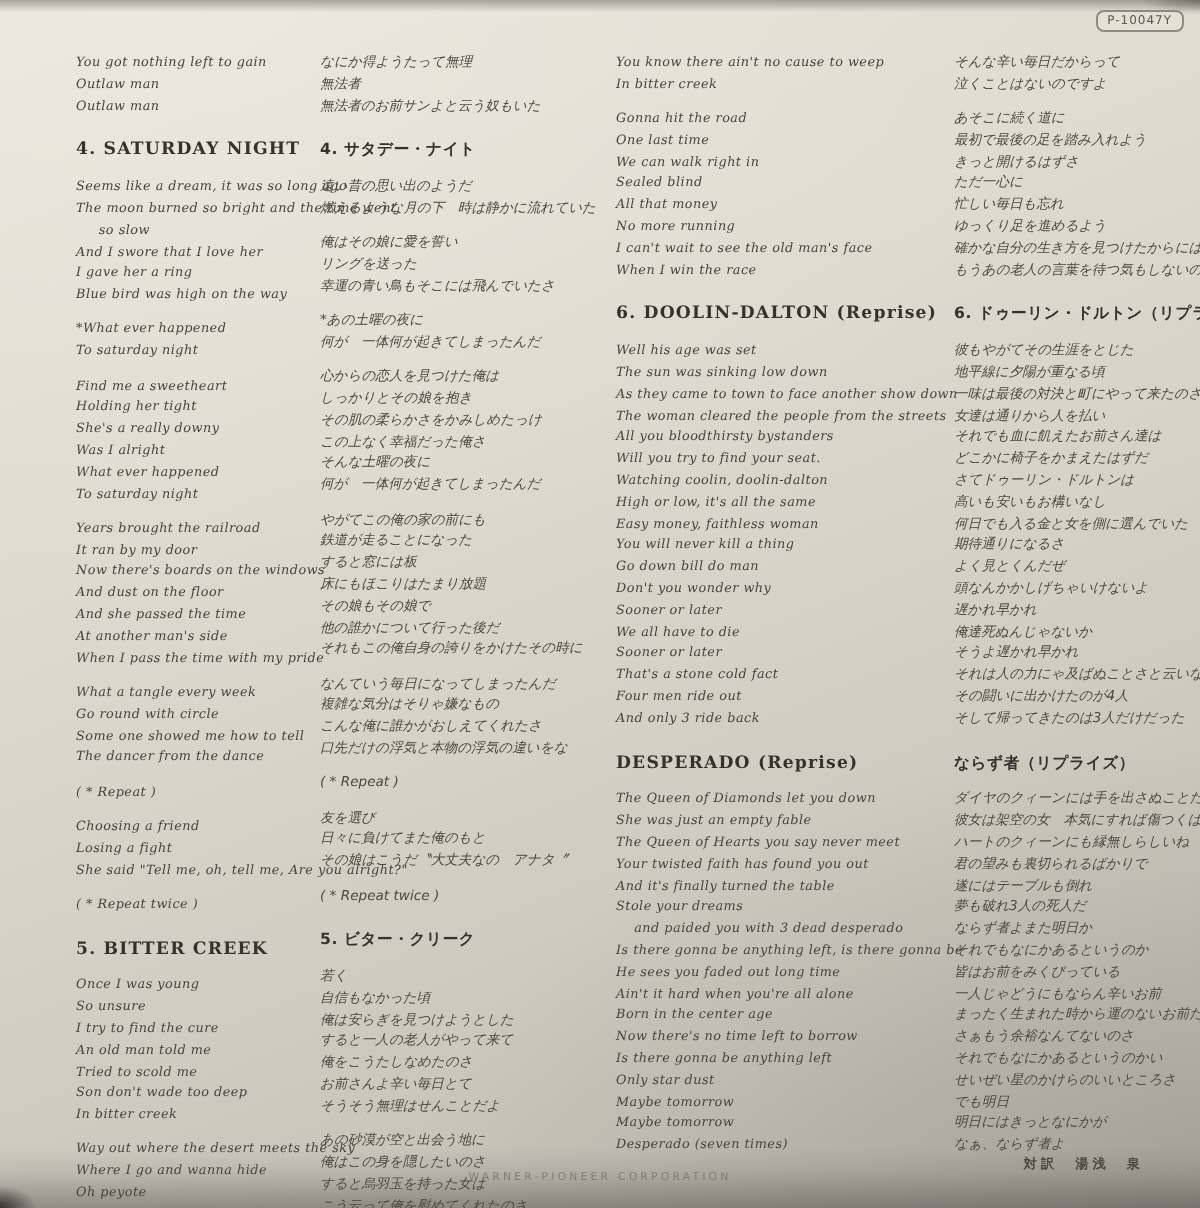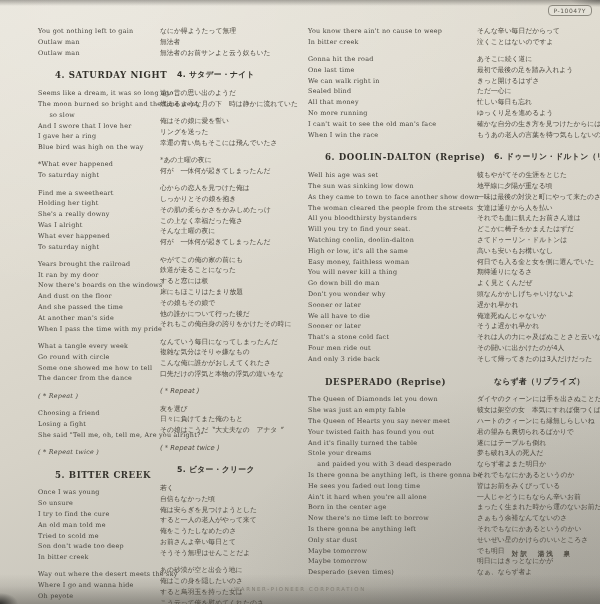--- a/index.html
+++ b/index.html
@@ -34,28 +34,28 @@
 
   .col{position:absolute;top:26px;white-space:pre;}
   .col-en{font-size:6.4px;line-height:10.8px;color:#45433c;letter-spacing:0.25px;}
   .col-jp{font-size:6.8px;line-height:10.8px;color:#4c483f;
     font-family:"DejaVu Sans","Liberation Sans",sans-serif;}
   #col1{left:38px;width:158px;}
   #col2{left:160px;width:150px;}
   #col3{left:308px;width:152px;}
   #col4{left:477px;width:140px;}
 
-  .para{margin:0 0 6.5px 0;}
+  .para{margin:0 0 6.5px 0;font-style:italic;}
   .para.italic{font-style:italic;}
-  .heading{margin:12px 0 7px 17px;font-weight:bold;color:#34322c;}
+  .heading{margin:12px 0 7px 0;font-weight:bold;color:#34322c;}
   .col-en .heading{font-size:8.6px;letter-spacing:0.6px;}
   .col-jp .heading{font-size:7.8px;letter-spacing:0.3px;}
 
   .credit{
-    position:absolute;top:550px;right:28px;
+    position:absolute;top:578px;right:28px;
     font-family:"DejaVu Sans","Liberation Sans",sans-serif;
     font-size:6.6px;font-weight:bold;color:#4c483f;letter-spacing:2px;
   }
   .publisher{
     position:absolute;left:0;right:0;top:586px;text-align:center;
     font-family:"DejaVu Sans","Liberation Sans",sans-serif;
     font-size:5.4px;color:#807d73;letter-spacing:1.6px;
   }
 </style>
 </head>

